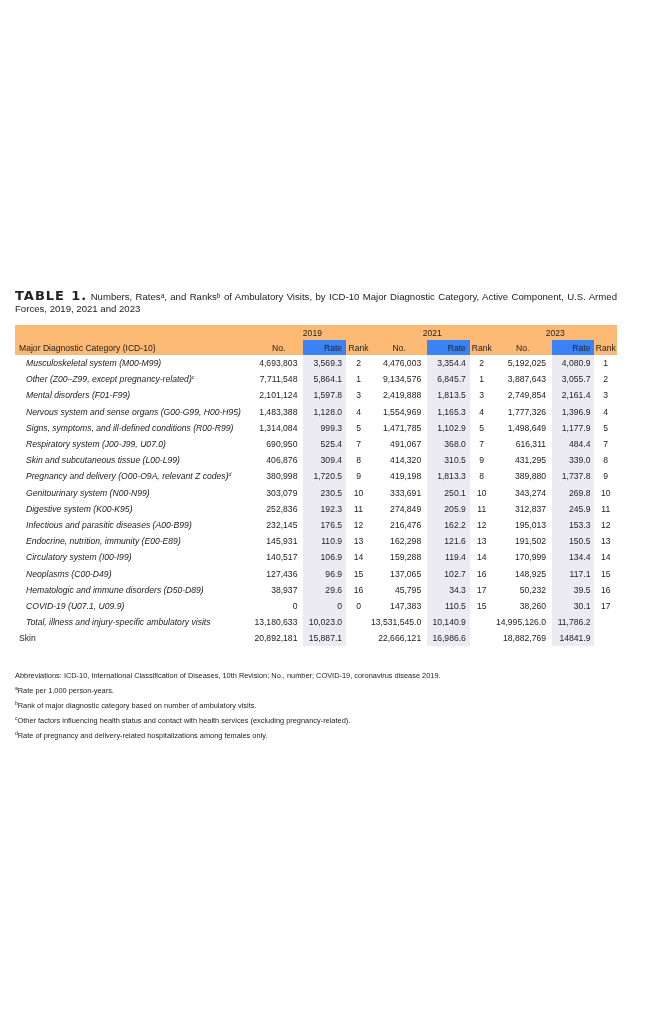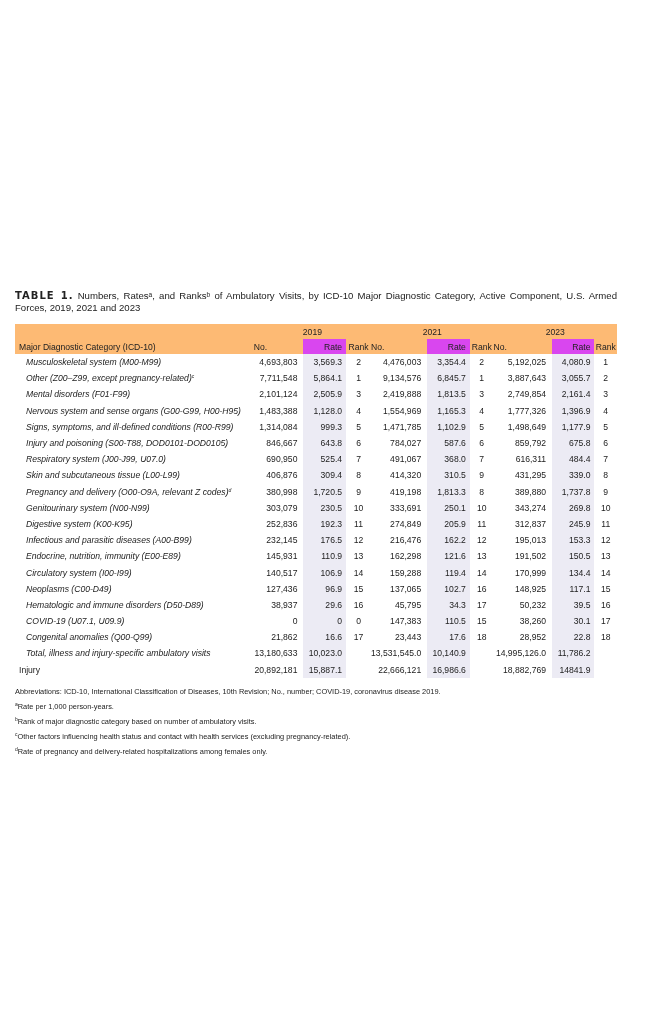--- a/index.html
+++ b/index.html
@@ -1,36 +1,36 @@
 <!DOCTYPE html>
 <html><head>
 <meta charset="utf-8">
 <style>
   html, body { margin:0; padding:0; background:#ffffff; }
   body { width:650px; height:1024px; position:relative; font-family:"Liberation Sans", sans-serif; color:#222; }
   .wrap { position:absolute; left:15px; top:290px; width:602px; }
   .title { font-size:9.6px; line-height:12px; text-align:justify; text-align-last:left; margin:0 0 10px 0; }
-  .title .lbl { font-family:"DejaVu Sans", sans-serif; font-weight:bold; font-size:10px; letter-spacing:1px; }
+  .title .lbl { font-family:"DejaVu Sans", sans-serif; font-weight:bold; font-size:13px; letter-spacing:1px; }
   table { border-collapse:collapse; width:602px; font-size:8.6px; }
   td, th { padding:0; height:16.2px; font-weight:normal; white-space:nowrap; }
   thead tr.yr td, thead tr.cols td { background:#fdba74; }
   thead tr.yr td { height:15px; }
   thead tr.cols td { height:15px; }
   .yr td { text-align:center; }
   .cat { text-align:left; padding-left:11px; width:236px;font-style:italic; }
   .cathead { text-align:left; padding-left:4px; }
   .no { text-align:right; padding-right:6px; }
   .rate { text-align:right; padding-right:4px; background:#ecebf4; }
   .rank { text-align:center; }
   td.c19no { width:50px; } td.c19r { width:42px; } td.c19k { width:28px; }
   td.c21no { width:56px; } td.c21r { width:42px; } td.c21k { width:26px; }
   td.c23no { width:60px; } td.c23r { width:42px; } td.c23k { width:24px; }
-  thead .cols td.no { text-align:left; padding-right:0; }
-  thead .cols td.rate { background:#d946ef; }
-  .notes { margin-top:8px; font-size:7.4px; line-height:12px; color:#222; }
+  thead .cols td.no { text-align:center; padding-right:0; }
+  thead .cols td.rate { background:#3b82f6; }
+  .notes { margin-top:24px; font-size:7.4px; line-height:12px; color:#222; }
   .notes div { white-space:nowrap; }
   sup { font-size:5px; vertical-align:3px; }
 </style>
 </head>
 <body>
 
 <div class="wrap">
   <p class="title">
     <span class="lbl">TABLE 1.</span>
     <span>Numbers, Ratesᵃ, and Ranksᵇ of Ambulatory Visits, by ICD-10 Major Diagnostic Category, Active Component, U.S. Armed Forces, 2019, 2021 and 2023</span>
@@ -78,21 +78,21 @@
           <td class="no">9,134,576</td>
           <td class="rate">6,845.7</td>
           <td class="rank">1</td>
           <td class="no">3,887,643</td>
           <td class="rate">3,055.7</td>
           <td class="rank">2</td>
         </tr>
         <tr>
           <td class="cat"><span>Mental disorders (F01-F99)</span></td>
           <td class="no">2,101,124</td>
-          <td class="rate">2,505.9</td>
+          <td class="rate">1,597.8</td>
           <td class="rank">3</td>
           <td class="no">2,419,888</td>
           <td class="rate">1,813.5</td>
           <td class="rank">3</td>
           <td class="no">2,749,854</td>
           <td class="rate">2,161.4</td>
           <td class="rank">3</td>
         </tr>
         <tr>
           <td class="cat"><span>Nervous system and sense organs (G00-G99, H00-H95)</span></td>
@@ -112,32 +112,20 @@
           <td class="rate">999.3</td>
           <td class="rank">5</td>
           <td class="no">1,471,785</td>
           <td class="rate">1,102.9</td>
           <td class="rank">5</td>
           <td class="no">1,498,649</td>
           <td class="rate">1,177.9</td>
           <td class="rank">5</td>
         </tr>
         <tr>
-          <td class="cat"><span>Injury and poisoning (S00-T88, DOD0101-DOD0105)</span></td>
-          <td class="no">846,667</td>
-          <td class="rate">643.8</td>
-          <td class="rank">6</td>
-          <td class="no">784,027</td>
-          <td class="rate">587.6</td>
-          <td class="rank">6</td>
-          <td class="no">859,792</td>
-          <td class="rate">675.8</td>
-          <td class="rank">6</td>
-        </tr>
-        <tr>
           <td class="cat"><span>Respiratory system (J00-J99, U07.0)</span></td>
           <td class="no">690,950</td>
           <td class="rate">525.4</td>
           <td class="rank">7</td>
           <td class="no">491,067</td>
           <td class="rate">368.0</td>
           <td class="rank">7</td>
           <td class="no">616,311</td>
           <td class="rate">484.4</td>
           <td class="rank">7</td>
@@ -256,45 +244,33 @@
           <td class="rate">0</td>
           <td class="rank">0</td>
           <td class="no">147,383</td>
           <td class="rate">110.5</td>
           <td class="rank">15</td>
           <td class="no">38,260</td>
           <td class="rate">30.1</td>
           <td class="rank">17</td>
         </tr>
         <tr>
-          <td class="cat"><span>Congenital anomalies (Q00-Q99)</span></td>
-          <td class="no">21,862</td>
-          <td class="rate">16.6</td>
-          <td class="rank">17</td>
-          <td class="no">23,443</td>
-          <td class="rate">17.6</td>
-          <td class="rank">18</td>
-          <td class="no">28,952</td>
-          <td class="rate">22.8</td>
-          <td class="rank">18</td>
-        </tr>
-        <tr>
           <td class="cat"><span>Total, illness and injury-specific ambulatory visits</span></td>
           <td class="no">13,180,633</td>
           <td class="rate">10,023.0</td>
           <td class="rank"></td>
           <td class="no">13,531,545.0</td>
           <td class="rate">10,140.9</td>
           <td class="rank"></td>
           <td class="no">14,995,126.0</td>
           <td class="rate">11,786.2</td>
           <td class="rank"></td>
         </tr>
         <tr>
-          <td class="cathead"><span>Injury</span></td>
+          <td class="cathead"><span>Skin</span></td>
           <td class="no">20,892,181</td>
           <td class="rate">15,887.1</td>
           <td class="rank"></td>
           <td class="no">22,666,121</td>
           <td class="rate">16,986.6</td>
           <td class="rank"></td>
           <td class="no">18,882,769</td>
           <td class="rate">14841.9</td>
           <td class="rank"></td>
         </tr>

